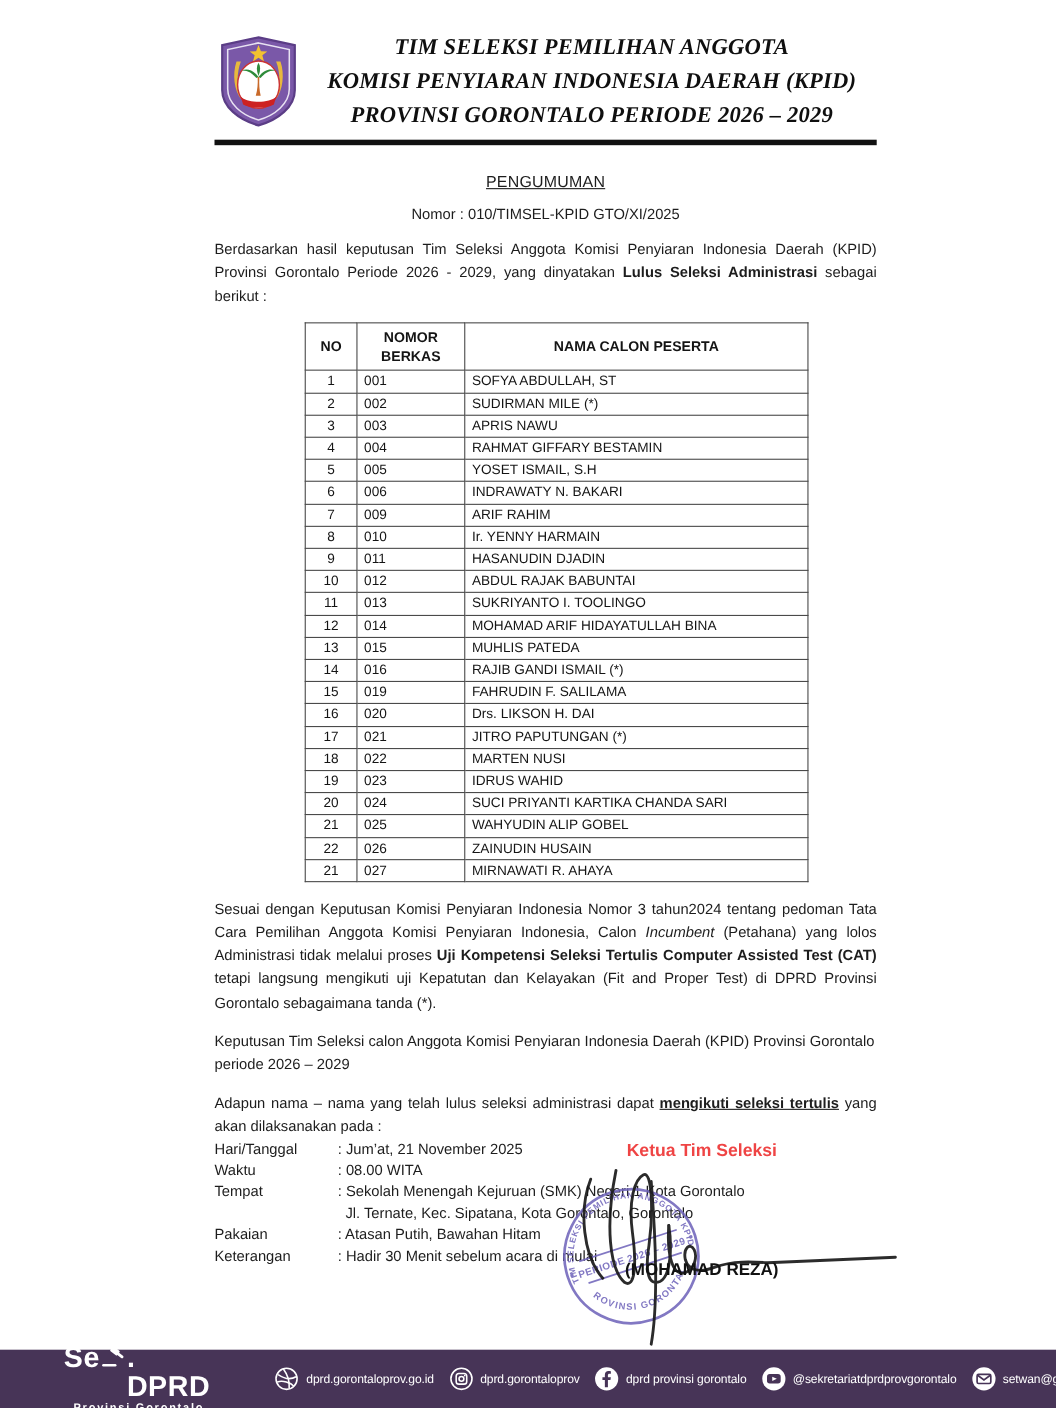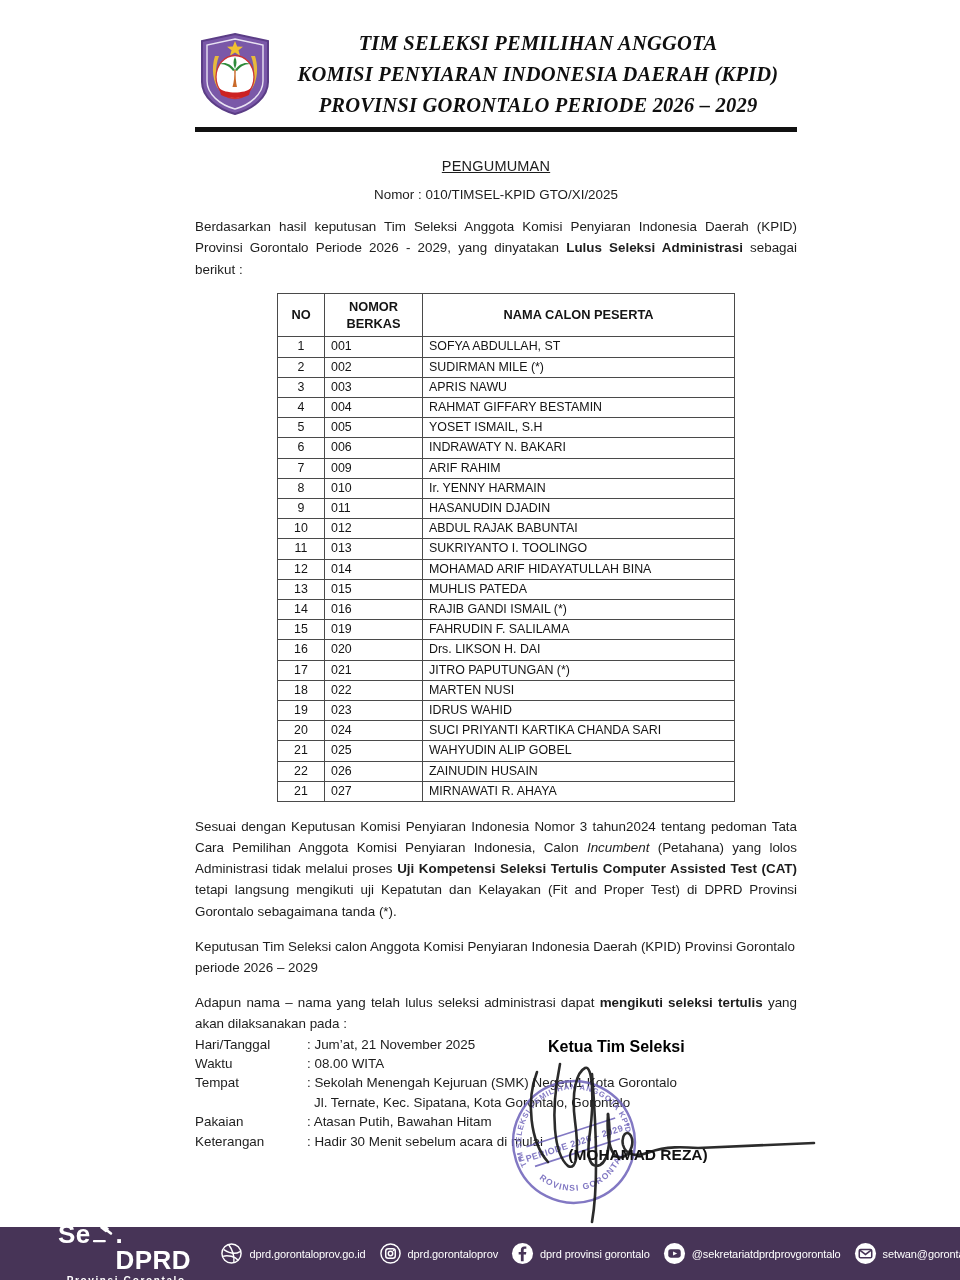--- a/index.html
+++ b/index.html
@@ -21,43 +21,43 @@
   }
   .head-rule { height:5px; background:#111; margin-top:7px; }
 
   
   .announce-heading { margin-top:26px; text-align:center; font-weight:400;
     font-size:14.5px; text-decoration:underline; letter-spacing:0.2px; }
   .announce-number { margin-top:13px; text-align:center; font-size:13.4px; }
   .para { margin-top:14px; font-size:13.4px; line-height:1.58; text-align:justify; }
   .seg-bold { font-weight:700; }
   .seg-italic { font-style:italic; }
-  .seg-bold-underline { font-weight:700; }
+  .seg-bold-underline { font-weight:700; text-decoration:underline; }
 
   
   table.cand { border-collapse:collapse; margin:13px 0 0 82px; width:458px;
     font-size:12.4px; color:#141414;border-radius:23px; }
   table.cand th, table.cand td { border:1px solid #4a4a4a; }
   table.cand th { font-weight:700; text-align:center; padding:4px 4px;
     line-height:1.35; font-size:12.8px; }
   table.cand td { padding:2px 6px; line-height:15.2px; }
   td.c-no { width:34px; text-align:center; }
   td.c-berkas { width:85px; }
   td.c-nama { text-align:left; padding-left:10px; }
 
   
   .schedule { margin-top:0; font-size:13.4px; }
   .sched-row { display:flex; line-height:19.4px; }
   .sched-label { width:112px; flex:0 0 112px; }
   .sched-value2 { padding-left:7px; }
 
   
   .sig-block { position:absolute; left:480px; top:1038px; width:340px; height:190px; }
-  .sig-title { position:absolute; left:68px; top:0; width:180px; 
-    font-weight:700; font-size:16px; color:#000000; }
+  .sig-title { position:absolute; left:68px; top:0; width:180px; text-align:center;
+    font-weight:700; font-size:16px; color:#ef4444; }
   .stamp { position:absolute; left:20px; top:30px; width:148px; height:148px; opacity:0.88; }
   .sig-strokes { position:absolute; left:0; top:-8px; width:340px; height:198px; }
   .sig-name { position:absolute; left:76px; top:108px; width:164px; text-align:center;
     font-weight:700; font-size:15.5px; color:#111; }
 
   
   .footer { position:absolute; left:0; top:1227px; width:960px; height:53px;
     display:flex; align-items:center; }
   .footer-logo { margin-left:58px; display:flex; flex-direction:column; align-items:center; }
   .footer-logo-row { display:flex; align-items:baseline; color:#fff; font-weight:700;
@@ -295,21 +295,21 @@
       <path d="M57 42 C46 70 50 112 68 132"></path>
       <path d="M80 34 C70 84 74 124 88 136 C97 141 99 121 95 91 C91 61 97 42 105 38 C113 34 114 72 110 102 C106 128 110 139 120 135 C130 130 131 103 128 84"></path>
       <path d="M128 84 C126 112 132 131 143 127 C152 123 154 112 151 106 C147 99 141 105 143 115 C146 126 157 127 170 122 C186 116 204 117 218 118 L334 113"></path>
       <path d="M112 44 C116 94 119 152 112 192"></path>
     </g>
   </svg>
 
   <div class="sig-name">(MOHAMAD REZA)</div>
 </div>
 
-<div class="footer" id="footer-bar" style="background: rgb(71, 52, 87);">
+<div class="footer" id="footer-bar" style="background: rgb(71, 52, 87); gap: 29px;">
   <div class="footer-logo">
     <div class="footer-logo-row">
       <span>Se</span>
       <svg class="gavel" viewBox="0 0 26 22">
         <g fill="#ffffff">
           <rect x="10" y="1" width="9" height="6" rx="1" transform="rotate(38 14 4)"></rect>
           <rect x="12" y="6" width="12" height="3" rx="1.5" transform="rotate(38 18 8)"></rect>
           <rect x="1" y="18" width="15" height="2.6" rx="1.3"></rect>
         </g>
       </svg>

